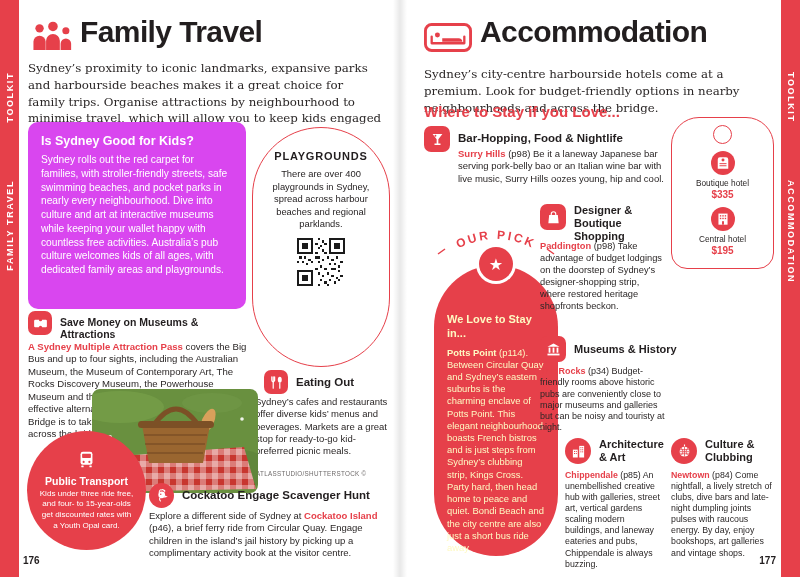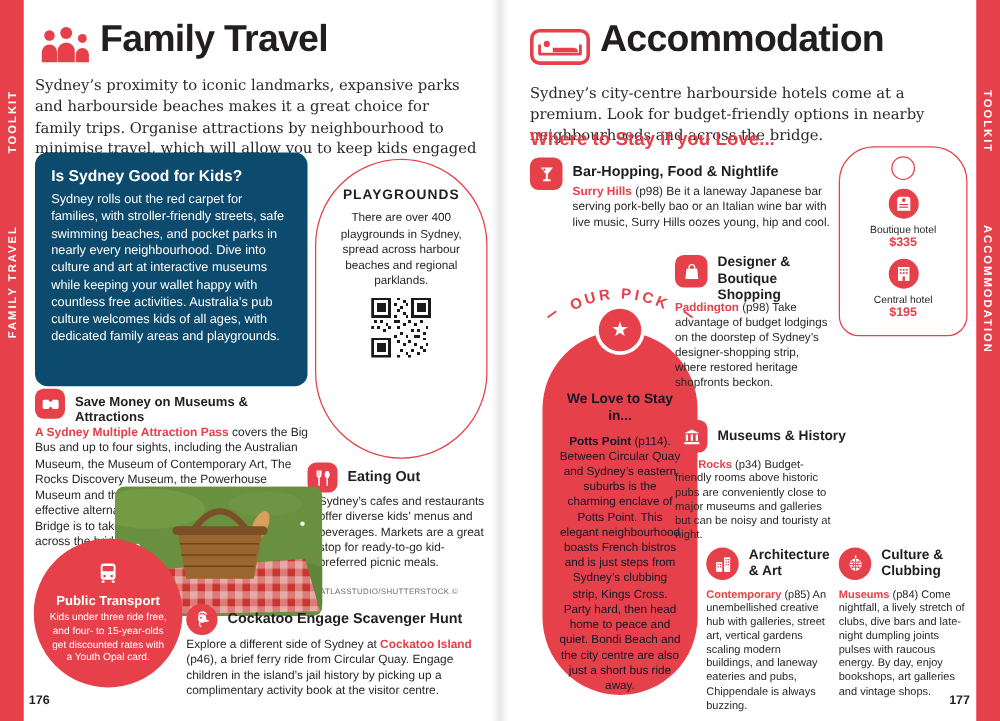--- a/index.html
+++ b/index.html
@@ -22,21 +22,21 @@
   .h1{font-size:30px;font-weight:700;letter-spacing:-.6px;white-space:nowrap}
   .intro{font-family:"DejaVu Serif",serif;font-size:11.8px;line-height:1.42;color:#2b2727}
   .xref{color:#e6404a;font-weight:700}
   
   .tile{background:#e6404a;display:flex;align-items:center;justify-content:center;flex:0 0 auto}
   .sq{border-radius:7px}.cir{border-radius:50%}
   .sechead{display:flex;gap:8px;align-items:flex-start}
   .sectitle{font-weight:700;line-height:1.18}
   .body{font-size:9.5px;line-height:1.3;color:#2b2727}
   
-  #kidsbox{left:28px;top:122px;width:218px;height:187px;background:#0c4a6e;border-radius:10px;
+  #kidsbox{left:28px;top:122px;width:218px;height:187px;background:#d946ef;border-radius:10px;
        color:#fff;padding:12px 13px}
   #kidsbox h3{font-size:12.5px;margin-bottom:5px}
   #kidsbox p{font-size:10.2px;line-height:1.35}
   #pgbox{left:252px;top:127px;width:138px;height:240px;border:1.5px solid #e6404a;
        border-radius:70px;text-align:center;padding:22px 15px 10px}
   #pgbox h3{font-size:11px;font-weight:800;letter-spacing:.8px;margin-bottom:6px}
   #pgbox p{font-size:9.4px;line-height:1.33}
   #pgbox .cta{color:#e6404a;font-weight:700;margin-top:2px}
   #ptcircle{left:27px;top:431px;width:119px;height:119px;border-radius:50%;background:#e6404a;
        color:#fff;z-index:2;display:flex;flex-direction:column;align-items:center;
@@ -50,21 +50,21 @@
   #hanger{left:671px;top:117px;width:103px;border:1.5px solid #e6404a;
        border-radius:28px 28px 16px 16px;text-align:center;padding:7px 6px 12px;background:#fff}
   #hanger .hole{width:19px;height:19px;border:1.5px solid #e6404a;border-radius:50%;margin:0 auto 4px}
   #hanger h3{font-size:8.6px;font-weight:800;line-height:1.25;margin-bottom:4px}
   .hitem{margin-top:7px}
   .hitem .tile{width:24px;height:24px;margin:0 auto 3px}
   .hitem .hlabel{font-size:8.3px;color:#2b2727}
   .hitem .hprice{font-size:10px;font-weight:700;color:#e6404a;margin-top:1px}
   #ourpick{left:431px;top:221px;width:130px;height:336px}
   #op-stadium{position:absolute;left:3px;top:44px;width:124px;height:291px;background:#e6404a;
-       border-radius:62px;color:#0f172a;text-align:center;padding:48px 13px 18px}
+       border-radius:62px;color:#fef9c3;padding:48px 13px 18px}
   #op-stadium h3{font-size:11px;margin-bottom:6px;line-height:1.25}
   #op-stadium p{font-size:9.4px;line-height:1.3}
   #op-star{position:absolute;left:48px;top:26px;width:34px;height:34px;border-radius:50%;
        background:#e6404a;color:#fff;display:flex;align-items:center;justify-content:center;
        font-size:16px;z-index:2;box-shadow:0 0 0 3px #fff}
   #op-arc{position:absolute;left:0;top:0}
 </style>
 </head>
 <body>
 
@@ -217,21 +217,21 @@
         <circle cx="5.6" cy="10" r="0.9" fill="#e6404a"></circle>
         <circle cx="10.4" cy="10" r="0.9" fill="#e6404a"></circle>
         <rect x="3.6" y="13" width="2" height="1.5" rx="0.5" fill="#fff"></rect>
         <rect x="10.4" y="13" width="2" height="1.5" rx="0.5" fill="#fff"></rect>
       </svg>
   </span>
   <h3>Public Transport</h3>
   <p>Kids under three ride free, and four- to 15-year-olds get discounted rates with a Youth Opal card.</p>
 </div>
 
-<div class="abs sechead" style="left:246px;top:370px">
+<div class="abs sechead" style="left:264px;top:370px">
   <div class="tile sq" style="width:24px;height:24px">
     <svg width="15" height="15" viewBox="0 0 16 16">
         <g fill="none" stroke="#fff" stroke-width="1.3" stroke-linecap="round">
           <path d="M4.5 8.5 V14"></path>
           <path d="M3 2 v3.5 a1.5 1.5 0 0 0 3 0 V2"></path>
           <path d="M4.5 2 v6"></path>
           <path d="M11.5 8.5 V14"></path>
         </g>
         <ellipse cx="11.5" cy="5" rx="2.1" ry="3.1" fill="#fff"></ellipse>
       </svg>
@@ -370,31 +370,31 @@
           <rect x="11.9" y="3.4" width="1.1" height="1.1"></rect>
           <rect x="10" y="5.6" width="1.1" height="1.1"></rect>
           <rect x="11.9" y="5.6" width="1.1" height="1.1"></rect>
           <rect x="10" y="7.8" width="1.1" height="1.1"></rect>
           <rect x="11.9" y="7.8" width="1.1" height="1.1"></rect>
         </g>
       </svg>
   </div>
   <div class="sectitle" style="font-size:11px;width:72px">Architecture &amp; Art</div>
 </div>
-<p class="abs body" style="left:565px;top:470px;width:97px;font-size:8.8px;line-height:1.26"><span class="xref">Contemporary</span><span> (p85) An unembellished creative hub with galleries, street art, vertical gardens scaling modern buildings, and laneway eateries and pubs, Chippendale is always buzzing.</span></p>
+<p class="abs body" style="left:565px;top:470px;width:97px;font-size:8.8px;line-height:1.26"><span class="xref">Chippendale</span><span> (p85) An unembellished creative hub with galleries, street art, vertical gardens scaling modern buildings, and laneway eateries and pubs, Chippendale is always buzzing.</span></p>
 
 <div class="abs sechead" style="left:671px;top:438px">
   <div class="tile cir" style="width:26px;height:26px">
     <svg width="15" height="15" viewBox="0 0 16 16">
         <path d="M8 0.5 V2.5" stroke="#fff" stroke-width="1.2"></path>
         <circle cx="8" cy="8.2" r="5.2" fill="#fff"></circle>
         <g stroke="#e6404a" stroke-width="0.8" fill="none">
           <path d="M2.8 8.2 H13.2"></path>
           <path d="M8 3 V13.4"></path>
           <path d="M4.6 4.4 Q8 8.2 4.6 12"></path>
           <path d="M11.4 4.4 Q8 8.2 11.4 12"></path>
           <path d="M3.4 6 H12.6 M3.4 10.4 H12.6"></path>
         </g>
       </svg>
   </div>
   <div class="sectitle" style="font-size:11px;width:62px">Culture &amp; Clubbing</div>
 </div>
-<p class="abs body" style="left:671px;top:470px;width:103px;font-size:8.8px;line-height:1.26"><span class="xref">Museums</span><span> (p84) Come nightfall, a lively stretch of clubs, dive bars and late-night dumpling joints pulses with raucous energy. By day, enjoy bookshops, art galleries and vintage shops.</span></p>
+<p class="abs body" style="left:671px;top:470px;width:103px;font-size:8.8px;line-height:1.26"><span class="xref">Newtown</span><span> (p84) Come nightfall, a lively stretch of clubs, dive bars and late-night dumpling joints pulses with raucous energy. By day, enjoy bookshops, art galleries and vintage shops.</span></p>
 
 </body></html>

